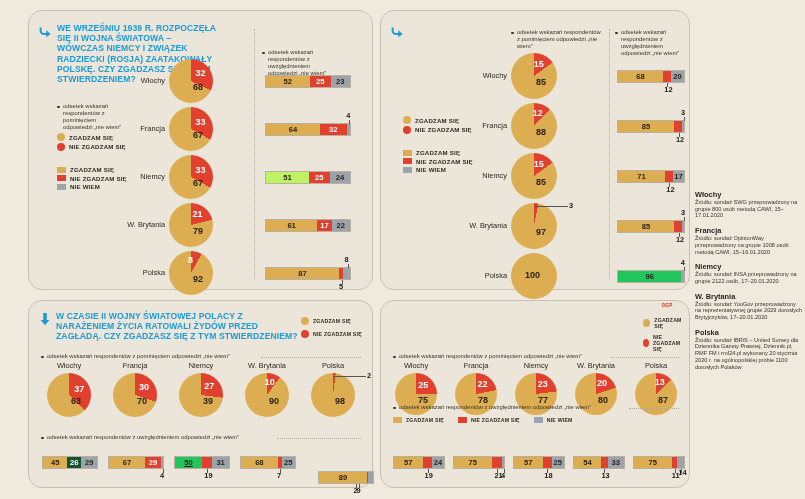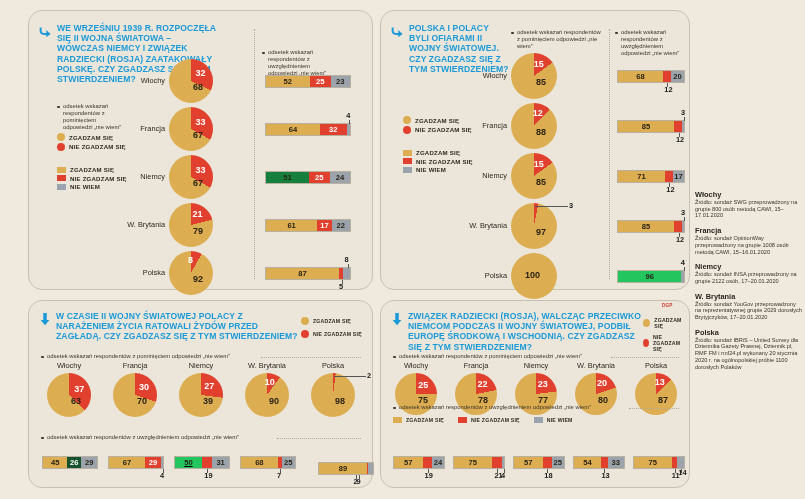--- a/index.html
+++ b/index.html
@@ -177,21 +177,21 @@
           <div class="seg dis" style="background: rgb(226, 64, 46); width: 27.52px;">
             <b>32</b>
           </div>
           <div class="seg dk" style="background: rgb(155, 164, 173); width: 3.44px;"></div>
         </div>
         <div class="tick-lbl" style="top: -12px; left: 81.28px;">4</div>
         <div class="leaderline" style="left: 84.28px; width: 1px; top: -3px; height: 4px;"></div>
       </div>
       <div style="position: absolute; left: 236px; top: 160px;">
         <div class="sbar" style="width: 86px;">
-          <div class="seg agree" style="background: #15803d; width: 43.86px;">
+          <div class="seg agree" style="background: #bef264; width: 43.86px;">
             <b>51</b>
           </div>
           <div class="seg dis" style="background: rgb(226, 64, 46); width: 21.5px;">
             <b>25</b>
           </div>
           <div class="seg dk" style="background: rgb(155, 164, 173); width: 20.64px;">
             <b>24</b>
           </div>
         </div>
       </div>
@@ -225,21 +225,20 @@
 </div>
 
 <div class="panel" id="panel-tr">
   <div class="title-wrap" style="position:absolute;left:10px;top:12px;width:120px;">
     <span class="arrow-ico">
       <svg width="13" height="13" viewBox="0 0 16 16">
           <path d="M2 3 L2 7 Q2 11 7 11 L13 11" stroke="#1a9ad8" stroke-width="2.4" fill="none"></path>
           <path d="M9 6 L14 11 L9 15 Z" fill="#1a9ad8"></path>
         </svg>
     </span>
-    <div class="title">POLSKA I POLACY BYLI OFIARAMI II WOJNY ŚWIATOWEJ. CZY ZGADZASZ SIĘ Z TYM STWIERDZENIEM?</div>
   </div>
 
   <div style="position:absolute;left:22px;top:105px;">
     <div class="legend-row">
       <span class="sw-circ" style="background:#ddad52"></span>
       <span class="lg-txt">ZGADZAM SIĘ</span>
     </div>
     <div class="legend-row">
       <span class="sw-circ" style="background:#e2402e"></span>
       <span class="lg-txt">NIE ZGADZAM SIĘ</span>
@@ -471,45 +470,37 @@
             <b>68</b>
           </div>
           <div class="seg dis" style="background: rgb(226, 64, 46); width: 3.92px;"></div>
           <div class="seg dk" style="background: rgb(155, 164, 173); width: 14px;">
             <b>25</b>
           </div>
         </div>
         <div class="tick-lbl" style="top: 15px; left: 37.04px;">7</div>
         <div class="leaderline" style="left: 40.04px; width: 1px; top: 13px; height: 4px;"></div>
       </div>
-      <div style="position: absolute; left: 277px; top: 161px; padding-left: 12px;">
+      <div style="position: absolute; left: 277px; top: 170px; padding-left: 12px;">
         <div class="sbar" style="width: 56px;">
           <div class="seg agree" style="background: rgb(221, 173, 82); width: 49.84px;">
             <b>89</b>
           </div>
           <div class="seg dis" style="background: rgb(226, 64, 46); width: 1.12px;"></div>
           <div class="seg dk" style="background: rgb(155, 164, 173); width: 5.04px;"></div>
         </div>
         <div class="tick-lbl" style="top: 15px; left: 47.4px;">2</div>
         <div class="leaderline" style="left: 50.4px; width: 1px; top: 13px; height: 4px;"></div>
         <div class="tick-lbl" style="top: 15px; left: 50.48px;">9</div>
         <div class="leaderline" style="left: 53.48px; width: 1px; top: 13px; height: 4px;"></div>
       </div>
     </div>
 </div>
 
 <div class="panel" id="panel-br">
-  <div class="title-wrap" style="position:absolute;left:10px;top:10px;width:258px;">
-    <span class="arrow-ico">
-      <svg width="12" height="14" viewBox="0 0 12 16">
-          <path d="M4 1 L8 1 L8 9 L11 9 L6 15 L1 9 L4 9 Z" fill="#1a9ad8"></path>
-        </svg>
-    </span>
-    <div class="title">ZWIĄZEK RADZIECKI (ROSJA), WALCZĄC PRZECIWKO NIEMCOM PODCZAS II WOJNY ŚWIATOWEJ, PODBIŁ EUROPĘ ŚRODKOWĄ I WSCHODNIĄ. CZY ZGADZASZ SIĘ Z TYM STWIERDZENIEM?</div>
-  </div>
 
   <div style="position:absolute;left:262px;top:16px;">
     <div class="legend-row">
       <span class="sw-circ" style="background:#ddad52"></span>
       <span class="lg-txt" style="font-size:5.2px">ZGADZAM SIĘ</span>
     </div>
     <div class="legend-row" style="margin-top:5px">
       <span class="sw-circ" style="background:#e2402e"></span>
       <span class="lg-txt" style="font-size:5.2px">NIE ZGADZAM SIĘ</span>
     </div>

